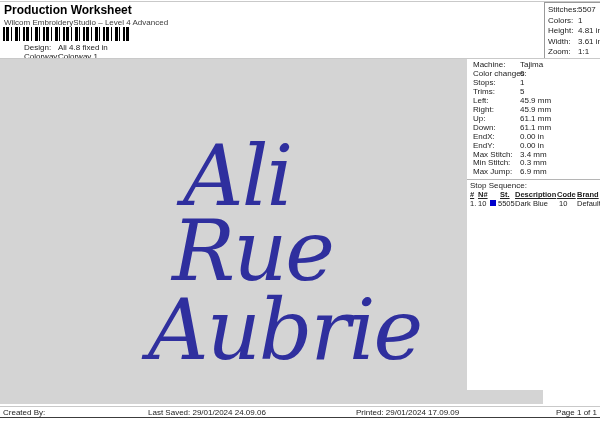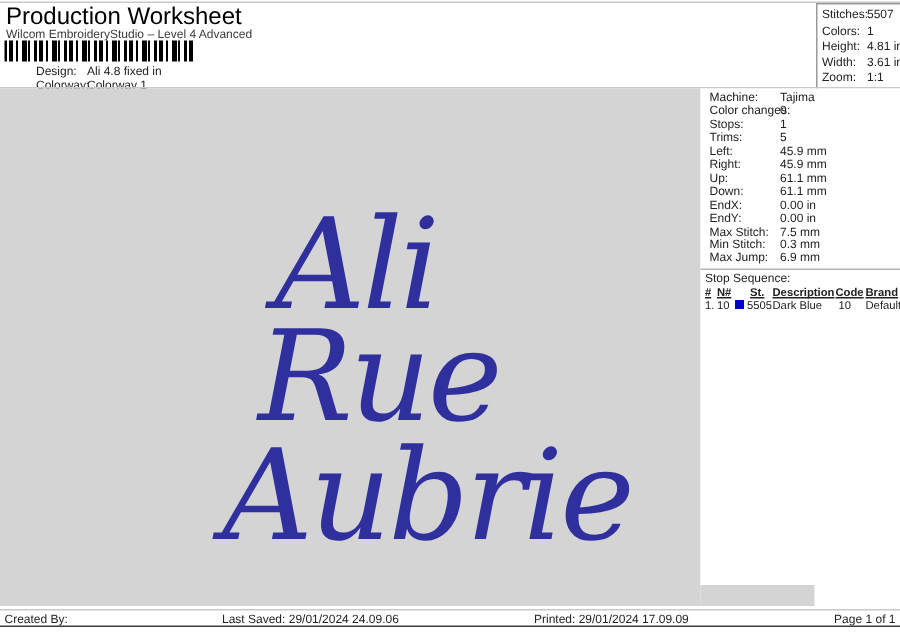--- a/index.html
+++ b/index.html
@@ -3,21 +3,21 @@
 <meta charset="utf-8">
 <style>
   html,body{margin:0;padding:0;}
   #page{
     position:relative;width:600px;height:424px;background:#ffffff;
     font-family:"Liberation Sans", sans-serif;color:#1a1a1a;overflow:hidden;
   }
   .abs{position:absolute;}
   .hairline{position:absolute;left:0;width:600px;height:1px;background:#c9c9c9;}
   
-  #title{left:4px;top:3px;font-size:16px;font-weight:normal;color:#000;white-space:nowrap;}
+  #title{left:4px;top:3px;font-size:12px;font-weight:bold;color:#000;white-space:nowrap;}
   #subtitle{left:4px;top:18px;font-size:8px;color:#3a3a3a;white-space:nowrap;}
   #barcode{left:3px;top:27px;width:127px;height:14px;
     background:repeating-linear-gradient(90deg,
       #000 0 2px,#fff 2px 3px,#000 3px 6px,#fff 6px 8px,#000 8px 9px,
       #fff 9px 12px,#000 12px 15px,#fff 15px 16px,#000 16px 17px,#fff 17px 20px);}
   .hrow{font-size:8px;white-space:nowrap;color:#222;padding-left:20px;}
   .hrow .lbl{display:inline-block;width:34px;}
   #design-row{left:4px;top:43px;}
   #colorway-row{left:4px;top:52px;}
   
@@ -91,21 +91,21 @@
       <div class="mrow"><span class="lbl">Machine:</span><span>Tajima</span></div>
       <div class="mrow"><span class="lbl">Color changes:</span><span>0</span></div>
       <div class="mrow"><span class="lbl">Stops:</span><span>1</span></div>
       <div class="mrow"><span class="lbl">Trims:</span><span>5</span></div>
       <div class="mrow"><span class="lbl">Left:</span><span>45.9 mm</span></div>
       <div class="mrow"><span class="lbl">Right:</span><span>45.9 mm</span></div>
       <div class="mrow"><span class="lbl">Up:</span><span>61.1 mm</span></div>
       <div class="mrow"><span class="lbl">Down:</span><span>61.1 mm</span></div>
       <div class="mrow"><span class="lbl">EndX:</span><span>0.00 in</span></div>
       <div class="mrow"><span class="lbl">EndY:</span><span>0.00 in</span></div>
-      <div class="mrow"><span class="lbl">Max Stitch:</span><span>7.5 mm</span></div>
+      <div class="mrow"><span class="lbl">Max Stitch:</span><span>3.4 mm</span></div>
       <div class="mrow"><span class="lbl">Min Stitch:</span><span>0.3 mm</span></div>
       <div class="mrow"><span class="lbl">Max Jump:</span><span>6.9 mm</span></div>
     </div>
     <div id="ss-divider"></div>
     <div id="ss-title">Stop Sequence:</div>
     <div class="ss-row ss-head">
       <span class="c0">#</span>
       <span class="c1">N#</span>
       <span class="c2">St.</span>
       <span class="c3">Description</span>

